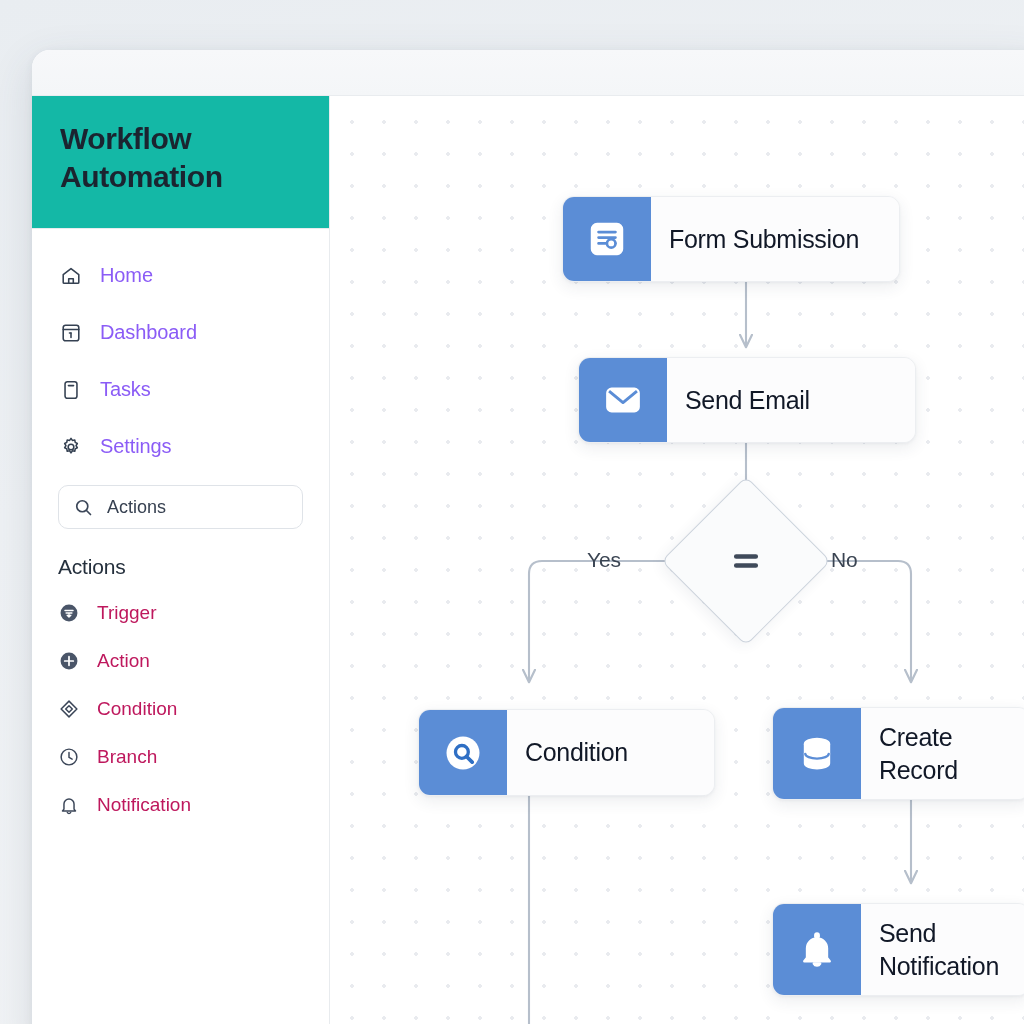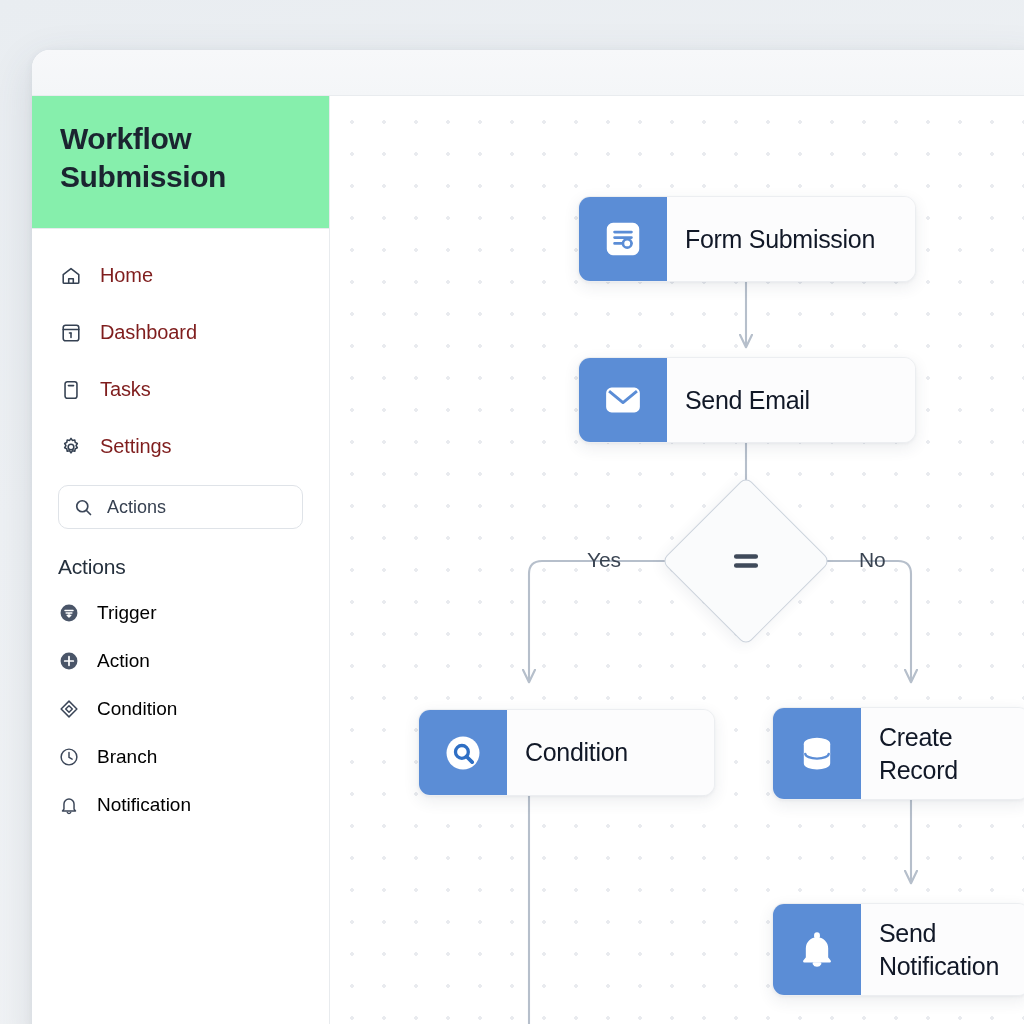--- a/index.html
+++ b/index.html
@@ -31,21 +31,21 @@
 
   
   #sidebar {
     position: absolute; left: 0; top: 46px;
     width: 298px; height: 954px;
     background: #ffffff;
     border-right: 1px solid #e8ebee;
   }
   #brand-block {
     height: 133px;
-    background: #86efac;
+    background: #14b8a6;
     border-bottom: 1px solid #e8ebee;
     padding: 24px 28px 0 28px;
   }
   #brand-title {
     font-size: 30px;
     line-height: 38px;
     font-weight: 600;
     color: #1b2430;
     letter-spacing: -.4px;
   }
@@ -53,21 +53,21 @@
   .nav-list { padding: 18px 0 0 0; }
   .nav-item {
     display: flex; align-items: center;
     gap: 18px;
     height: 57px;
     padding: 0 28px;
     cursor: pointer;
   }
   .nav-item .label {
     font-size: 20px;
-    color: #7f1d1d;
+    color: #8b5cf6;
     letter-spacing: -.1px;
   }
   .ico { width: 22px; height: 22px; flex: 0 0 22px; display:block; }
 
   
   #search-wrap { padding: 10px 26px 0 26px; }
   #search-box {
     display: flex; align-items: center; gap: 13px;
     height: 44px;
     border: 1px solid #dfe3e8;
@@ -82,21 +82,21 @@
     font-size: 21px;
     color: #25303d;
     letter-spacing: -.2px;
   }
   .act-item {
     display: flex; align-items: center; gap: 17px;
     height: 48px;
     padding: 0 26px;
     cursor: pointer;
   }
-  .act-item .label { font-size: 19px; color: #000000; text-align: center; }
+  .act-item .label { font-size: 19px; color: #be185d; text-align: center; }
 
   
   #canvas {
     position: absolute; left: 298px; top: 46px;
     width: 718px; height: 954px;
     background-color: #ffffff;
     background-image: radial-gradient(circle, #e9ebef 1.6px, transparent 1.7px);
     background-size: 32px 32px;
     background-position: 6px 10px;
     overflow: hidden;
@@ -155,21 +155,21 @@
 
 <div id="app-window">
 
   <div id="title-bar"></div>
 
   <aside id="sidebar">
 
     <div id="brand-block">
       <div id="brand-title">
         <div>Workflow</div>
-        <div>Submission</div>
+        <div>Automation</div>
       </div>
     </div>
 
     <nav class="nav-list">
 
       <div class="nav-item">
         <span class="ico">
           <svg viewBox="0 0 24 24" fill="none" stroke="#354152" stroke-width="1.7" stroke-linecap="round" stroke-linejoin="round">
             <path d="M3.5 10.5 12 4l8.5 6.5V19a1 1 0 0 1-1 1h-15a1 1 0 0 1-1-1z"></path>
             <path d="M9.5 20v-5h5v5"></path>
@@ -300,21 +300,21 @@
         <path d="M356 465 H 212 Q 199 465 199 478 V 585" marker-end="url(#arw)"></path>
 
         <path d="M476 465 H 568 Q 581 465 581 478 V 585" marker-end="url(#arw)"></path>
 
         <path d="M581 700 V 786" marker-end="url(#arw)"></path>
 
         <path d="M199 700 V 954"></path>
       </g>
     </svg>
 
-    <div class="node" style="left:248px; top:100px; width:338px; height:86px;text-align:right;">
+    <div class="node" style="left:232px; top:100px; width:338px; height:86px;text-align:right;">
       <div class="badge">
         <span class="ico" style="width:44px;height:44px;flex:0 0 44px">
           <svg viewBox="0 0 24 24" fill="none" stroke="#fff" stroke-width="1.7" stroke-linecap="round" stroke-linejoin="round">
             <rect x="4" y="4" width="16" height="16" rx="2.6" fill="#fff" stroke="#fff"></rect>
             <path d="M7.4 8.2h9.2M7.4 11.2h9.2M7.4 14.4h9.2" stroke="#5b8dd6" stroke-width="1.5"></path>
             <circle cx="14.3" cy="14.4" r="2.3" fill="#fff" stroke="#5b8dd6" stroke-width="1.4"></circle>
           </svg>
         </span>
       </div>
       <div class="node-label">Form Submission</div>
@@ -334,21 +334,21 @@
 
     <div id="decision" style="left:356px; top:405px;">
       <span class="eq ico" style="width:42px;height:42px;flex:0 0 42px">
         <svg viewBox="0 0 24 24" stroke="#3f4a5a" stroke-width="2.6" stroke-linecap="round">
           <path d="M6.4 9.4h11.2M6.4 14.6h11.2"></path>
         </svg>
       </span>
     </div>
 
     <div class="edge-label" style="left:257px; top:452px;">Yes</div>
-    <div class="edge-label" style="left:529px; top:452px;">No</div>
+    <div class="edge-label" style="left:501px; top:452px;">No</div>
 
     <div class="node" style="left:88px; top:613px; width:297px; height:87px;">
       <div class="badge">
         <span class="ico" style="width:44px;height:44px;flex:0 0 44px">
           <svg viewBox="0 0 24 24">
               <circle cx="12" cy="12" r="9" fill="#fff"></circle>
             <circle cx="11.4" cy="11.4" r="3.5" fill="none" stroke="#2f6fc4" stroke-width="1.8"></circle>
             <path d="M13.9 13.9 17 17" stroke="#2f6fc4" stroke-width="2" stroke-linecap="round"></path>
             </svg>
         </span>

